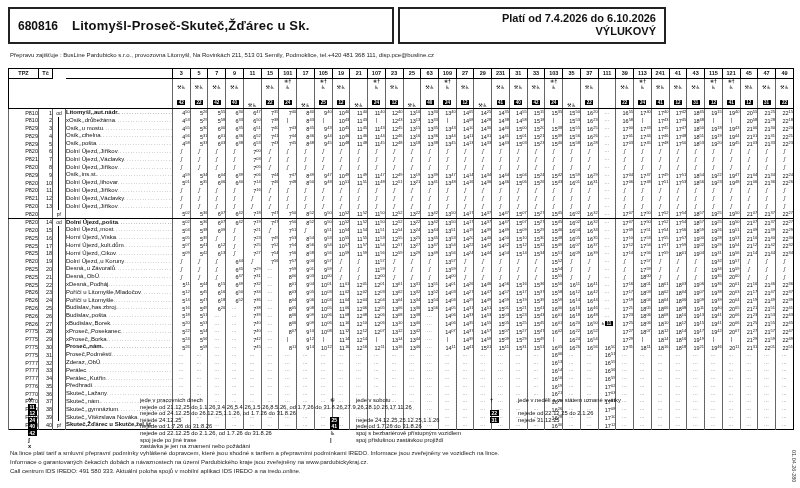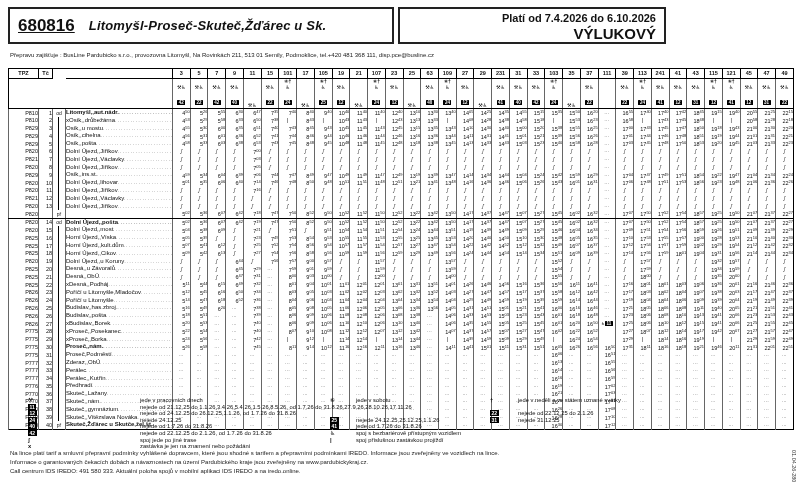--- a/index.html
+++ b/index.html
@@ -1,26 +1,26 @@
 <!DOCTYPE html>
 <html><head>
 <meta charset="utf-8">
 <style>
   html,body{margin:0;padding:0;width:800px;height:488px;background:#fff;overflow:hidden;
     font-family:"Liberation Sans","DejaVu Sans",sans-serif;color:#111;}
   .page{position:relative;width:800px;height:488px;}
   
   .titlebox{position:absolute;left:8px;top:7px;width:386px;height:37px;border:2px solid #222;
     display:flex;align-items:center;gap:14px;padding-left:8px;box-sizing:border-box;}
-  .lineno{font-size:17px;font-weight:bold;text-decoration:underline;}
-  .routetitle{font-size:13px;font-weight:bold;letter-spacing:0.2px;font-style:italic;}
+  .lineno{font-size:12px;font-weight:bold;}
+  .routetitle{font-size:13px;font-weight:bold;letter-spacing:0.2px;}
   .validbox{position:absolute;left:398px;top:7px;width:268px;height:37px;border:2px solid #222;
     box-sizing:border-box;text-align:right;padding:3px 8px 0 0;}
   .validity{font-size:11px;font-weight:bold;}
-  .vyluk{font-size:15px;font-weight:bold;margin-top:1px;padding-left:37px;}
+  .vyluk{font-size:11px;font-weight:bold;margin-top:1px;padding-left:37px;}
   .operator{position:absolute;left:10px;top:52px;font-size:6px;color:#222;}
   
   #grid{position:absolute;left:8px;top:68px;width:786px;}
   table.tt{border-collapse:collapse;table-layout:fixed;width:786px;border:1.5px solid #000;}
   table.tt th,table.tt td{padding:0;margin:0;overflow:hidden;white-space:nowrap;}
   table.tt td{height:6.9px;line-height:6.8px;border-left:1px solid #666;}
   tr.numrow th{height:9px;border:1px solid #000;font-size:5.5px;font-weight:bold;text-align:center;line-height:9px;}
   tr.markrow th{height:25px;vertical-align:bottom;border-left:1px solid #666;text-align:center;border-bottom:1px solid #000;}
   .mk{font-size:5px;line-height:5.5px;}
   .bdg{display:inline-block;background:#000;color:#fff;font-size:4.5px;font-weight:bold;

